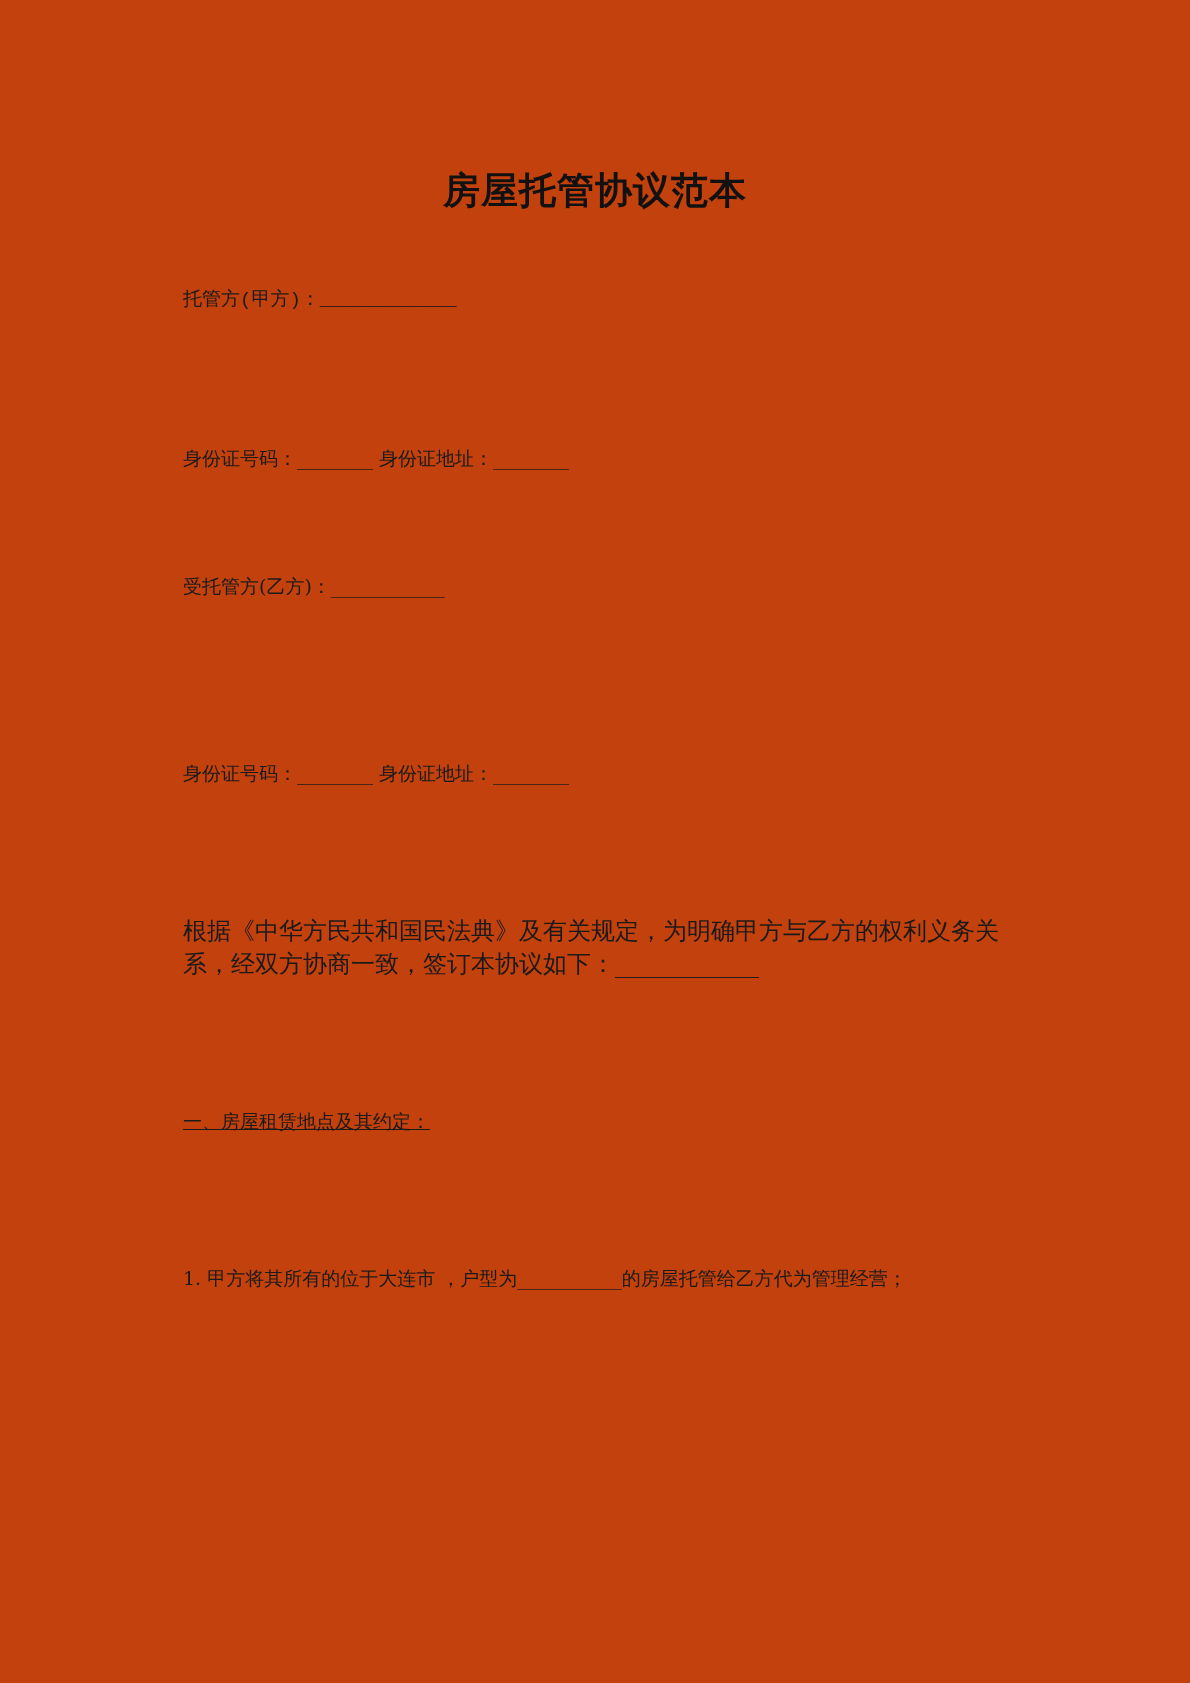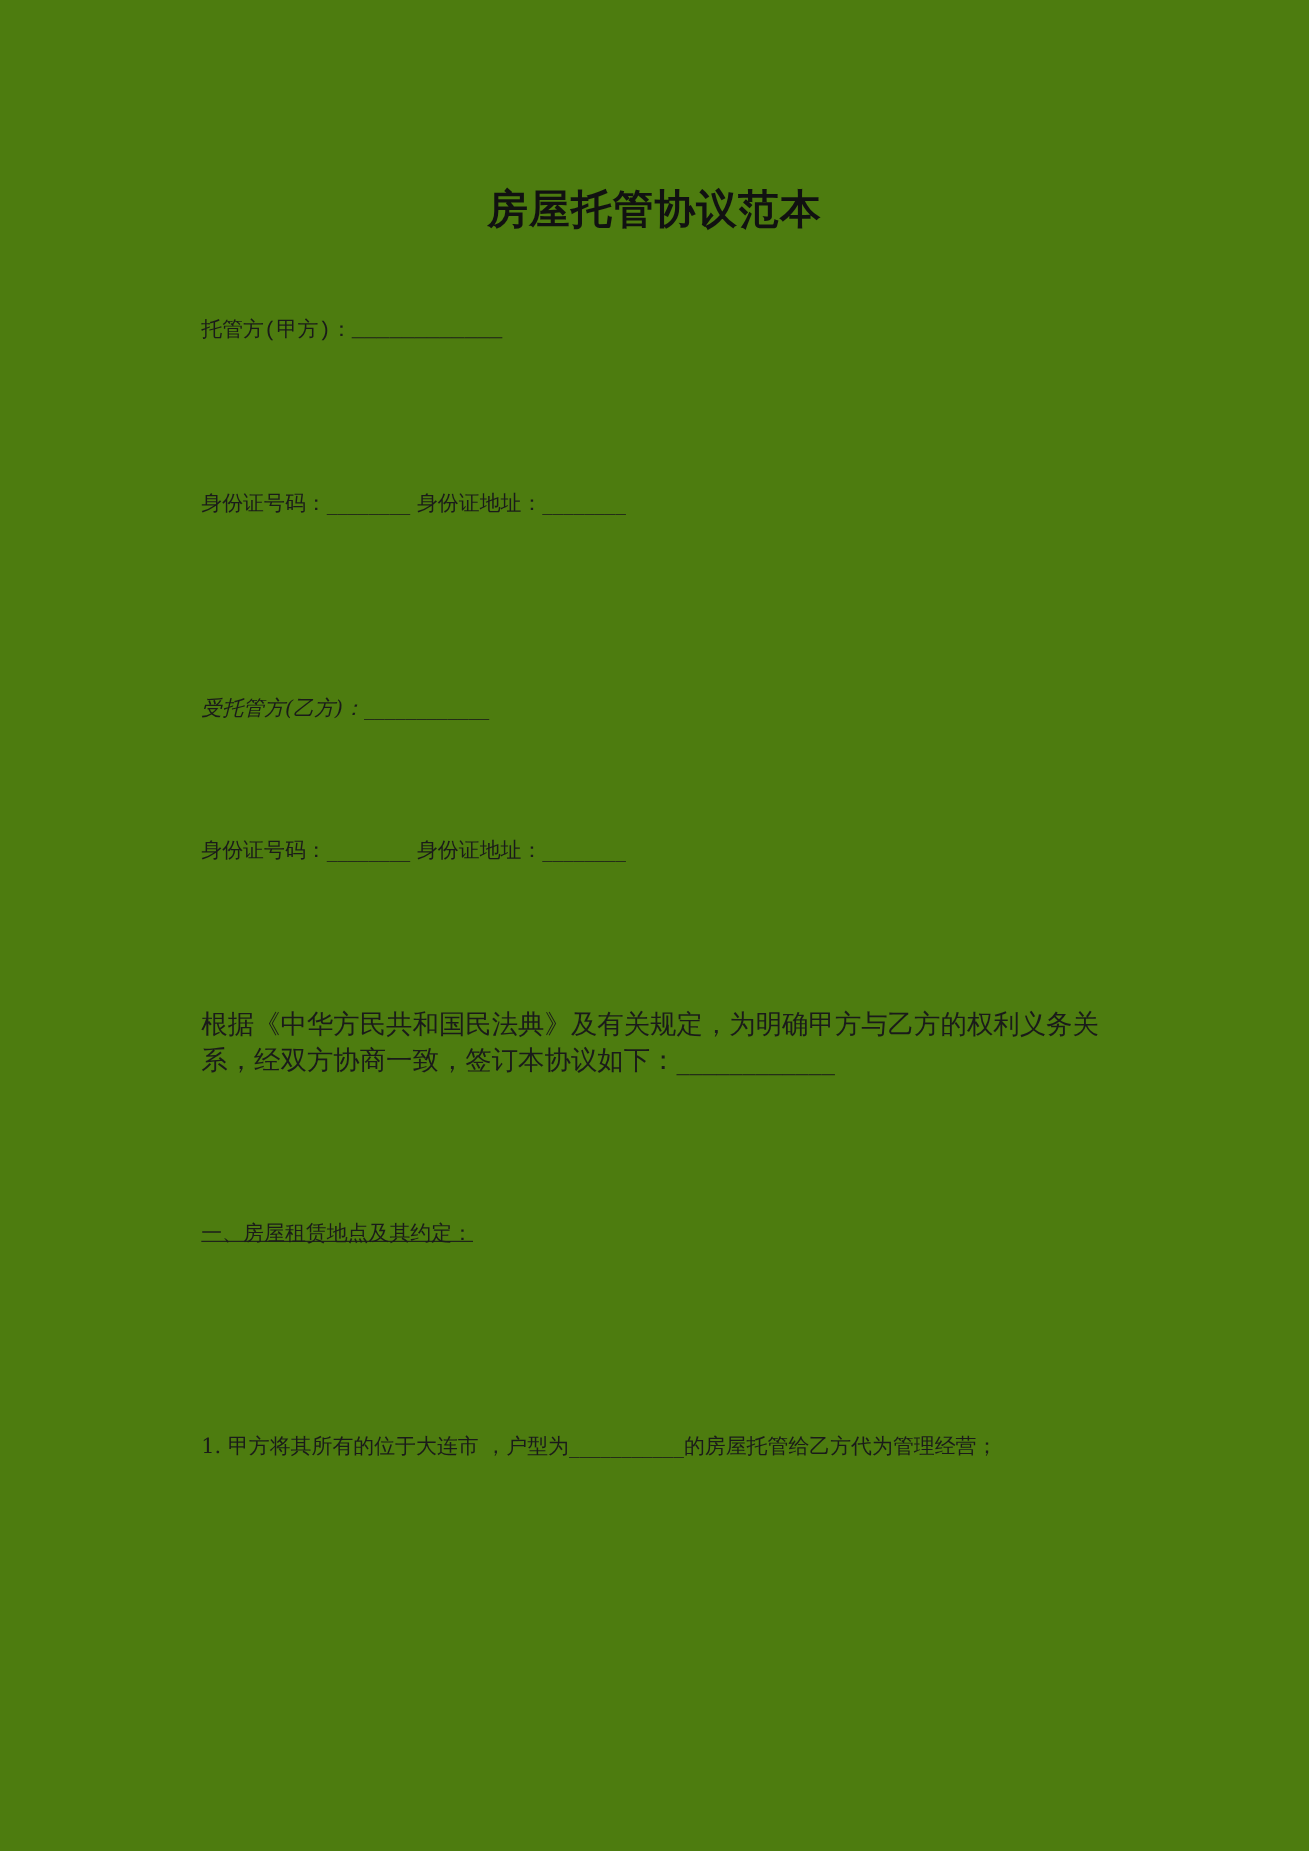--- a/index.html
+++ b/index.html
@@ -13,21 +13,21 @@
       position: relative;
       overflow: hidden;
       font-family: "DejaVu Serif", "Liberation Serif", serif;
       color: #1a1a1a;
     }
     .page {
       position: absolute;
       left: 0; top: 0;
       width: 1190px;
       height: 1683px;
-      background: #4d7c0f;
+      background: #c2410c;
     }
     .title {
       position: absolute;
       top: 166px;
       left: 0;
       width: 1190px;
       text-align: center;
       font-size: 37px;
       font-weight: bold;
       letter-spacing: 1px;
@@ -54,23 +54,23 @@
 </head>
 <body>
 
 <div class="page">
   <div class="title">房屋托管协议范本</div>
 
   <div class="line" style="top:284px;font-family:Liberation Mono, monospace;">托管方(甲方)：____________</div>
 
   <div class="line" style="top:442px;">身份证号码：________ 身份证地址：________</div>
 
-  <div class="line" style="top:628px;font-style:italic;">受托管方(乙方)：____________</div>
+  <div class="line" style="top:570px;">受托管方(乙方)：____________</div>
 
   <div class="line" style="top:757px;">身份证号码：________ 身份证地址：________</div>
 
   <div class="para" style="top:915px;">根据《中华方民共和国民法典》及有关规定，为明确甲方与乙方的权利义务关系，经双方协商一致，签订本协议如下：____________</div>
 
   <div class="line" style="top:1105px;text-decoration:underline;">一、房屋租赁地点及其约定：</div>
 
-  <div class="line" style="top:1262px;margin-top:37px;">1. 甲方将其所有的位于大连市 ，户型为___________的房屋托管给乙方代为管理经营；</div>
+  <div class="line" style="top:1262px;">1. 甲方将其所有的位于大连市 ，户型为___________的房屋托管给乙方代为管理经营；</div>
 
 </div>
 
 </body></html>

